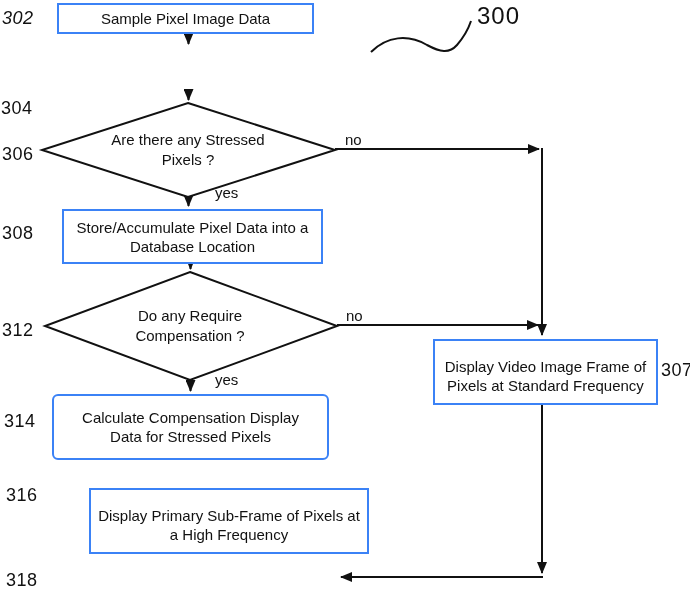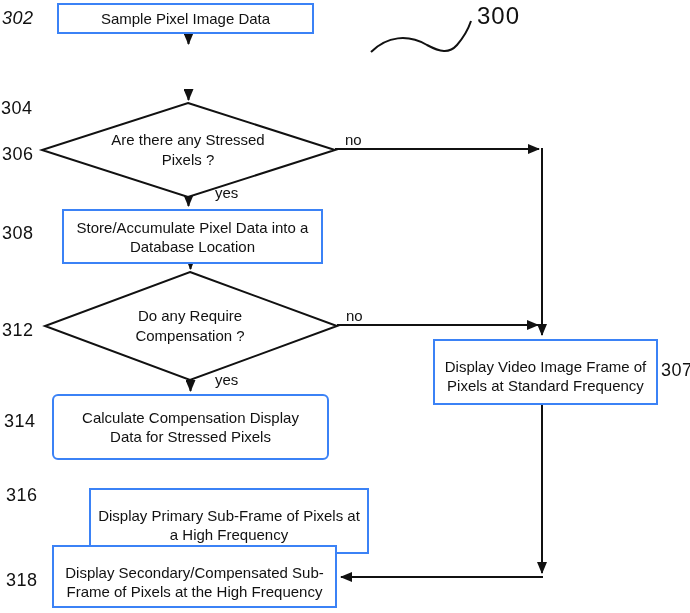--- a/index.html
+++ b/index.html
@@ -98,22 +98,20 @@
     <path d="M371 52 C387 36 408 34 427 45 C440 52 449 54 457 45 C463 38 468 30 471 21" stroke="#111111" stroke-width="2" fill="none"></path>
   </svg>
 
   <div class="box" style="left:57px; top:3px;  width:257px; height:31px;">Sample Pixel Image Data</div>
   <div class="box" style="left:62px; top:209px; width:261px; height:55px;">Store/Accumulate Pixel Data into a
 Database Location</div>
   <div class="box" style="left:52px; top:394px; width:277px; height:66px;border-radius:6px;">Calculate Compensation Display
 Data for Stressed Pixels</div>
   <div class="box topalign" style="left:53px; top:488px; width:280px; height:66px;margin-left:36px;">Display Primary Sub-Frame of Pixels at
 a High Frequency</div>
-  <div class="box topalign" style="left:52px; top:545px; width:285px; height:63px;">Display Secondary/Compensated Sub-
-Frame of Pixels at the High Frequency</div>
   <div class="box topalign" style="left:433px; top:339px; width:225px; height:66px;">Display Video Image Frame of
 Pixels at Standard Frequency</div>
 
   <div class="dtext" style="left:88px; top:130px; width:200px;">Are there any Stressed
 Pixels ?</div>
   <div class="dtext" style="left:90px; top:306px; width:200px;">Do any Require
 Compensation ?</div>
 
   <div class="ref" style="left:2px;  top:8px;font-style:italic;">302</div>
   <div class="ref" style="left:1px;  top:61px;margin-top:37px;">304</div>

